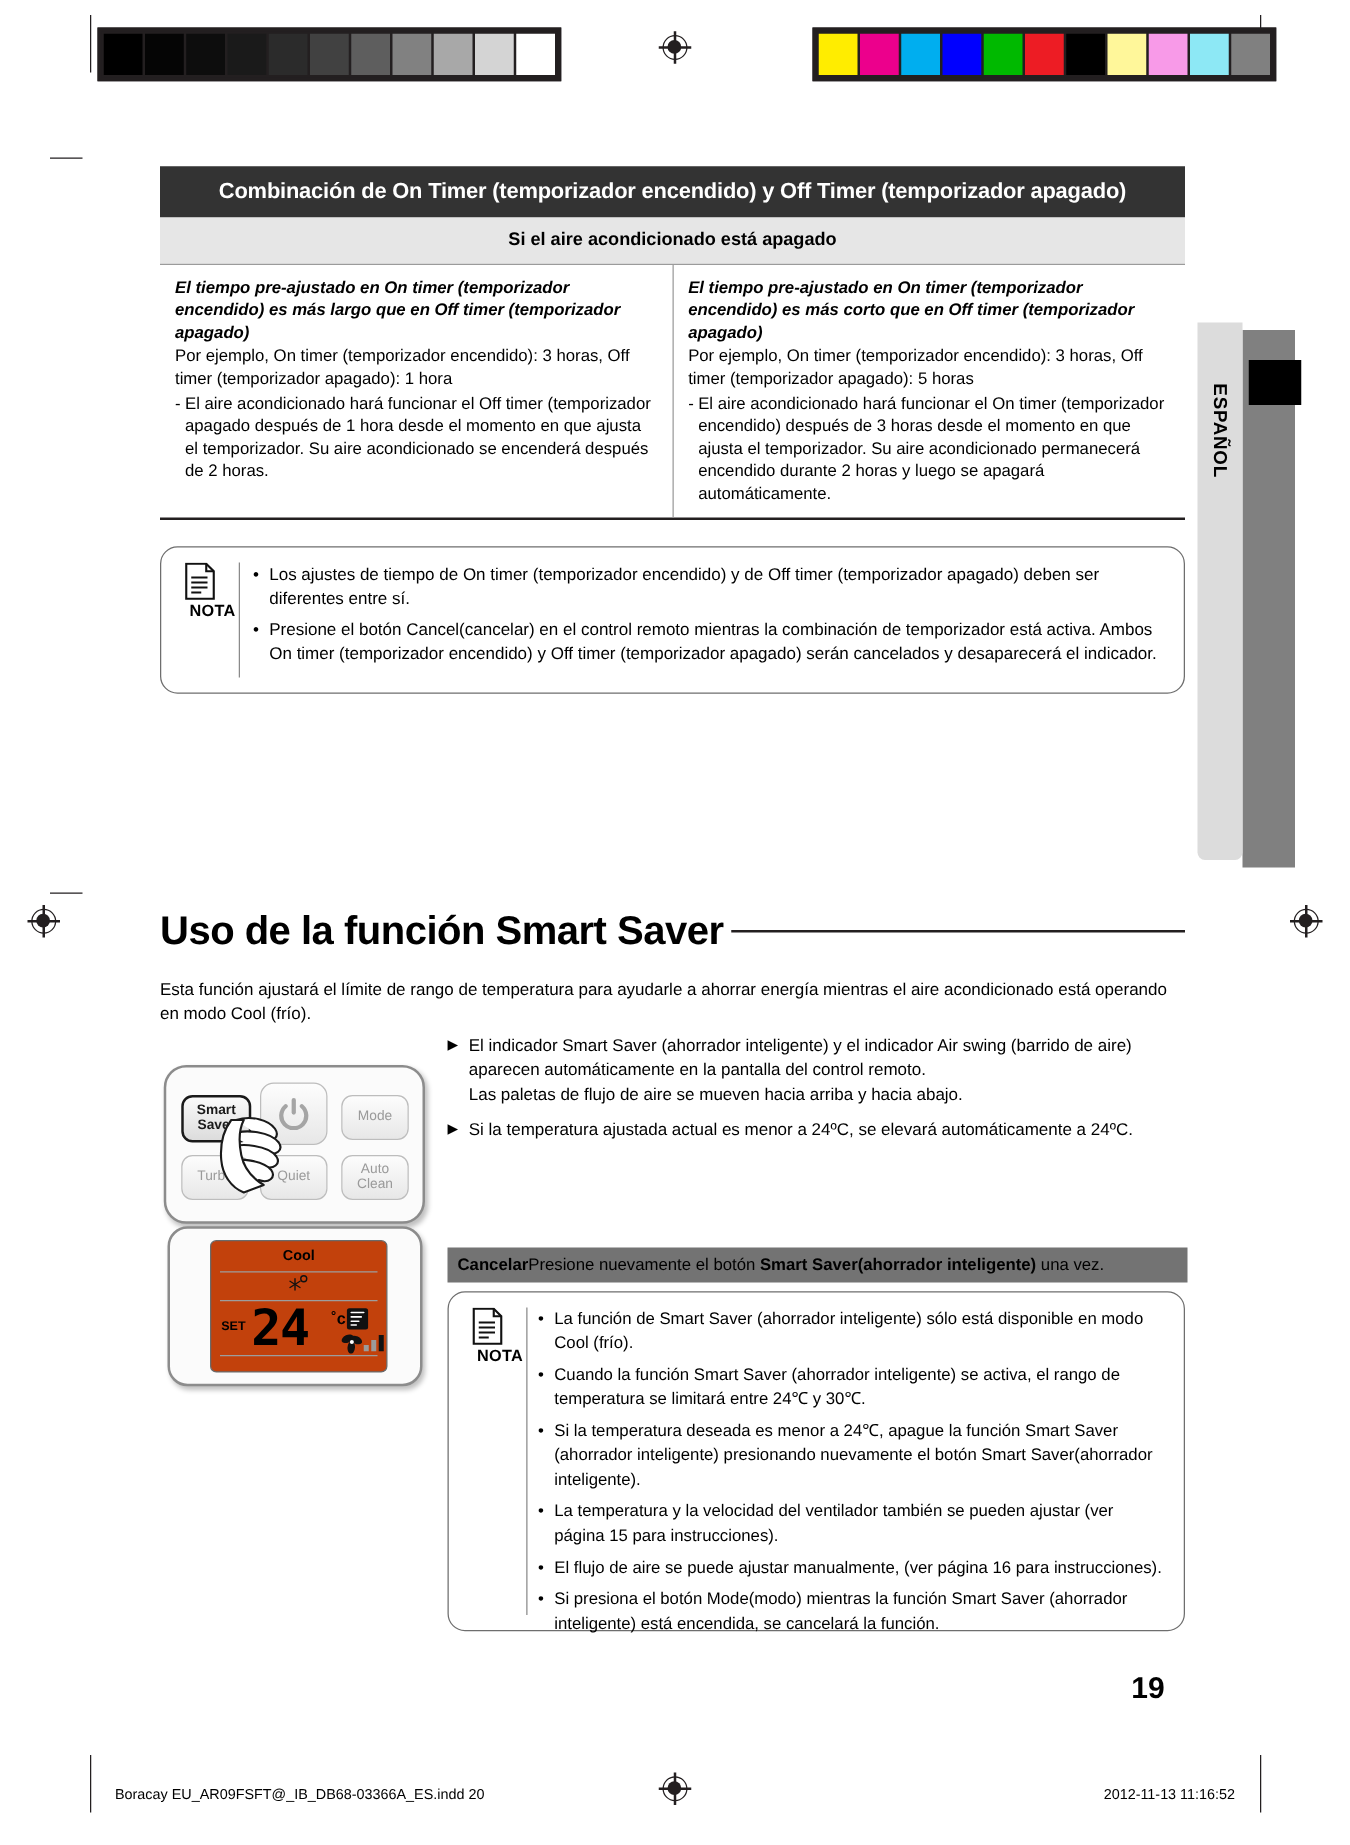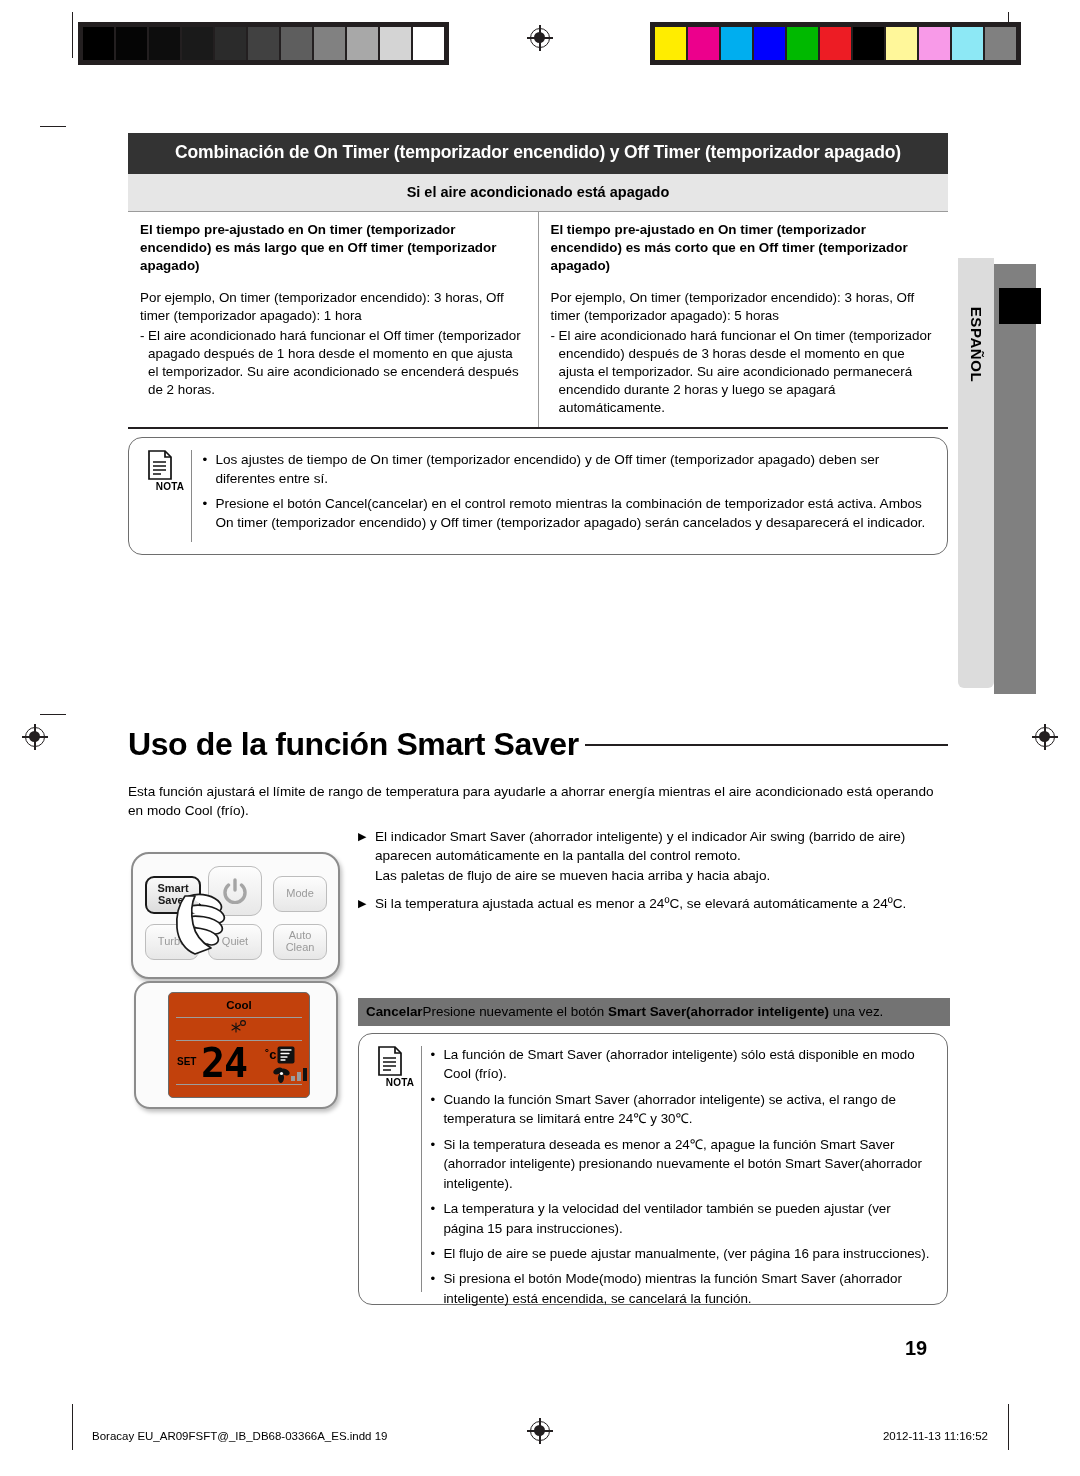--- a/index.html
+++ b/index.html
@@ -62,40 +62,40 @@
   }
   #table-subhead { display: flex; background: #e6e6e6; }
   #table-subhead .cell {
     flex: 1; text-align: center; font-size: 14.5px; font-weight: bold;
     padding: 10px 0 11px 0;
   }
   #table-subhead .cell.left { border-right: 1.2px solid #9b9b9b; }
   #table-body { display: flex; border-top: 1.2px solid #9b9b9b; border-bottom: 2.5px solid #231f20; }
   #table-body .col { flex: 1; padding: 9px 12px 10px 12px; font-size: 13.4px; line-height: 1.34; }
   #table-body .col.left { border-right: 1.2px solid #9b9b9b; }
-  .tbl-head-it { font-weight: bold; margin-bottom: 14px; }
+  .tbl-head-it { font-style: italic; font-weight: bold; margin-bottom: 1px; }
   .tbl-ex { margin-bottom: 2px; }
   .tbl-dash { display: flex; }
   .tbl-dash .dash { width: 8px; flex: none; }
   .tbl-dash .dtxt { flex: 1; }
 
   
   .note-box {
     position: absolute;
     border: 1.6px solid #6e6e6e; border-radius: 14px;
     box-sizing: border-box;
     display: flex;
   }
   .note-icon-col {
     width: 62px; flex: none; display: flex; flex-direction: column;
     align-items: center; justify-content: flex-start; padding-top: 12px;
   }
   .doc-icon { width: 26px; height: 30px; position: relative; }
   .doc-icon svg { display: block; }
-  .note-label { font-size: 10px; font-weight: bold; margin-top: 1px; letter-spacing: .2px; margin-left: 20px; }
+  .note-label { font-size: 13px; font-weight: bold; margin-top: 1px; letter-spacing: .2px; margin-left: 20px; }
   .note-rule { width: 1.4px; background: #8a8a8a; margin: 12px 0 12px 0; flex: none; }
   .note-body { flex: 1; padding: 12px 16px 12px 10px; font-size: 13.6px; line-height: 1.42; }
   .note-li { display: flex; margin-bottom: 5px; }
   .note-li .bullet { width: 13px; flex: none; }
   .note-li .litxt { flex: 1; }
 
   #note1 { left: 128px; top: 437px; width: 820px; height: 118px; }
   #note2 { left: 358px; top: 1033px; width: 590px; height: 272px; }
   #note2 .note-body { font-size: 13.4px; line-height: 1.45; padding: 11px 14px 8px 8px; }
   #note2 .note-li { margin-bottom: 6px; }
@@ -173,21 +173,21 @@
     position:absolute; left:32px; top:50px; font-size:40px; font-weight:bold;
     font-family: "DejaVu Sans Mono", monospace; letter-spacing: -1px; line-height: 1;
   }
   #lcd-degree { position:absolute; left:96px; top:54px; font-size:13px; font-weight:bold; }
   #lcd-swing { position:absolute; left:108px; top:53px; }
   #lcd-fan { position:absolute; left:103px; top:72px; }
   #lcd-bars { position:absolute; left:122px; top:74px; display:flex; align-items:flex-end; gap:2px; height:14px; }
   #lcd-bars i { display:block; width:4px; background:#9b9b9b; }
 
   
-  #page-num { position: absolute; left: 905px; top: 1337px; font-size: 20px; font-weight: bold; }
+  #page-num { position: absolute; left: 905px; top: 1337px; font-size: 24px; font-weight: bold; }
   #footer-rule-l { position:absolute; left:72px; top:1404px; width:1.4px; height:46px; background:#231f20; }
   #footer-rule-r { position:absolute; left:1008px; top:1404px; width:1.4px; height:46px; background:#231f20; }
   #footer-file { position:absolute; left:92px; top:1430px; font-size:11.5px; font-family:"Liberation Sans", sans-serif; }
   #footer-date { position:absolute; right:92px; top:1430px; font-size:11.5px; text-align:right; }
 </style>
 </head>
 <body>
 
 <div id="calib-row">
   <div class="trim" style="left:72px;top:12px;width:1.4px;height:46px;"></div>
@@ -443,21 +443,21 @@
       <div class="note-li">
         <span class="bullet">•</span>
         <span class="litxt">Si presiona el botón Mode(modo) mientras la función Smart Saver (ahorrador inteligente) está encendida, se cancelará la función.</span>
       </div>
     </div>
   </div>
 
   <div id="page-num">19</div>
   <div id="footer-rule-l"></div>
   <div id="footer-rule-r"></div>
-  <div id="footer-file">Boracay EU_AR09FSFT@_IB_DB68-03366A_ES.indd   19</div>
+  <div id="footer-file">Boracay EU_AR09FSFT@_IB_DB68-03366A_ES.indd   20</div>
   <div id="footer-date">2012-11-13   11:16:52</div>
   <div class="regmark" style="left:527px;top:1418px;">
     <div class="rm-hline"></div>
       <div class="rm-vline"></div>
     <div class="rm-ring"></div>
       <div class="rm-dot"></div>
   </div>
 </div>
 
 </body></html>

